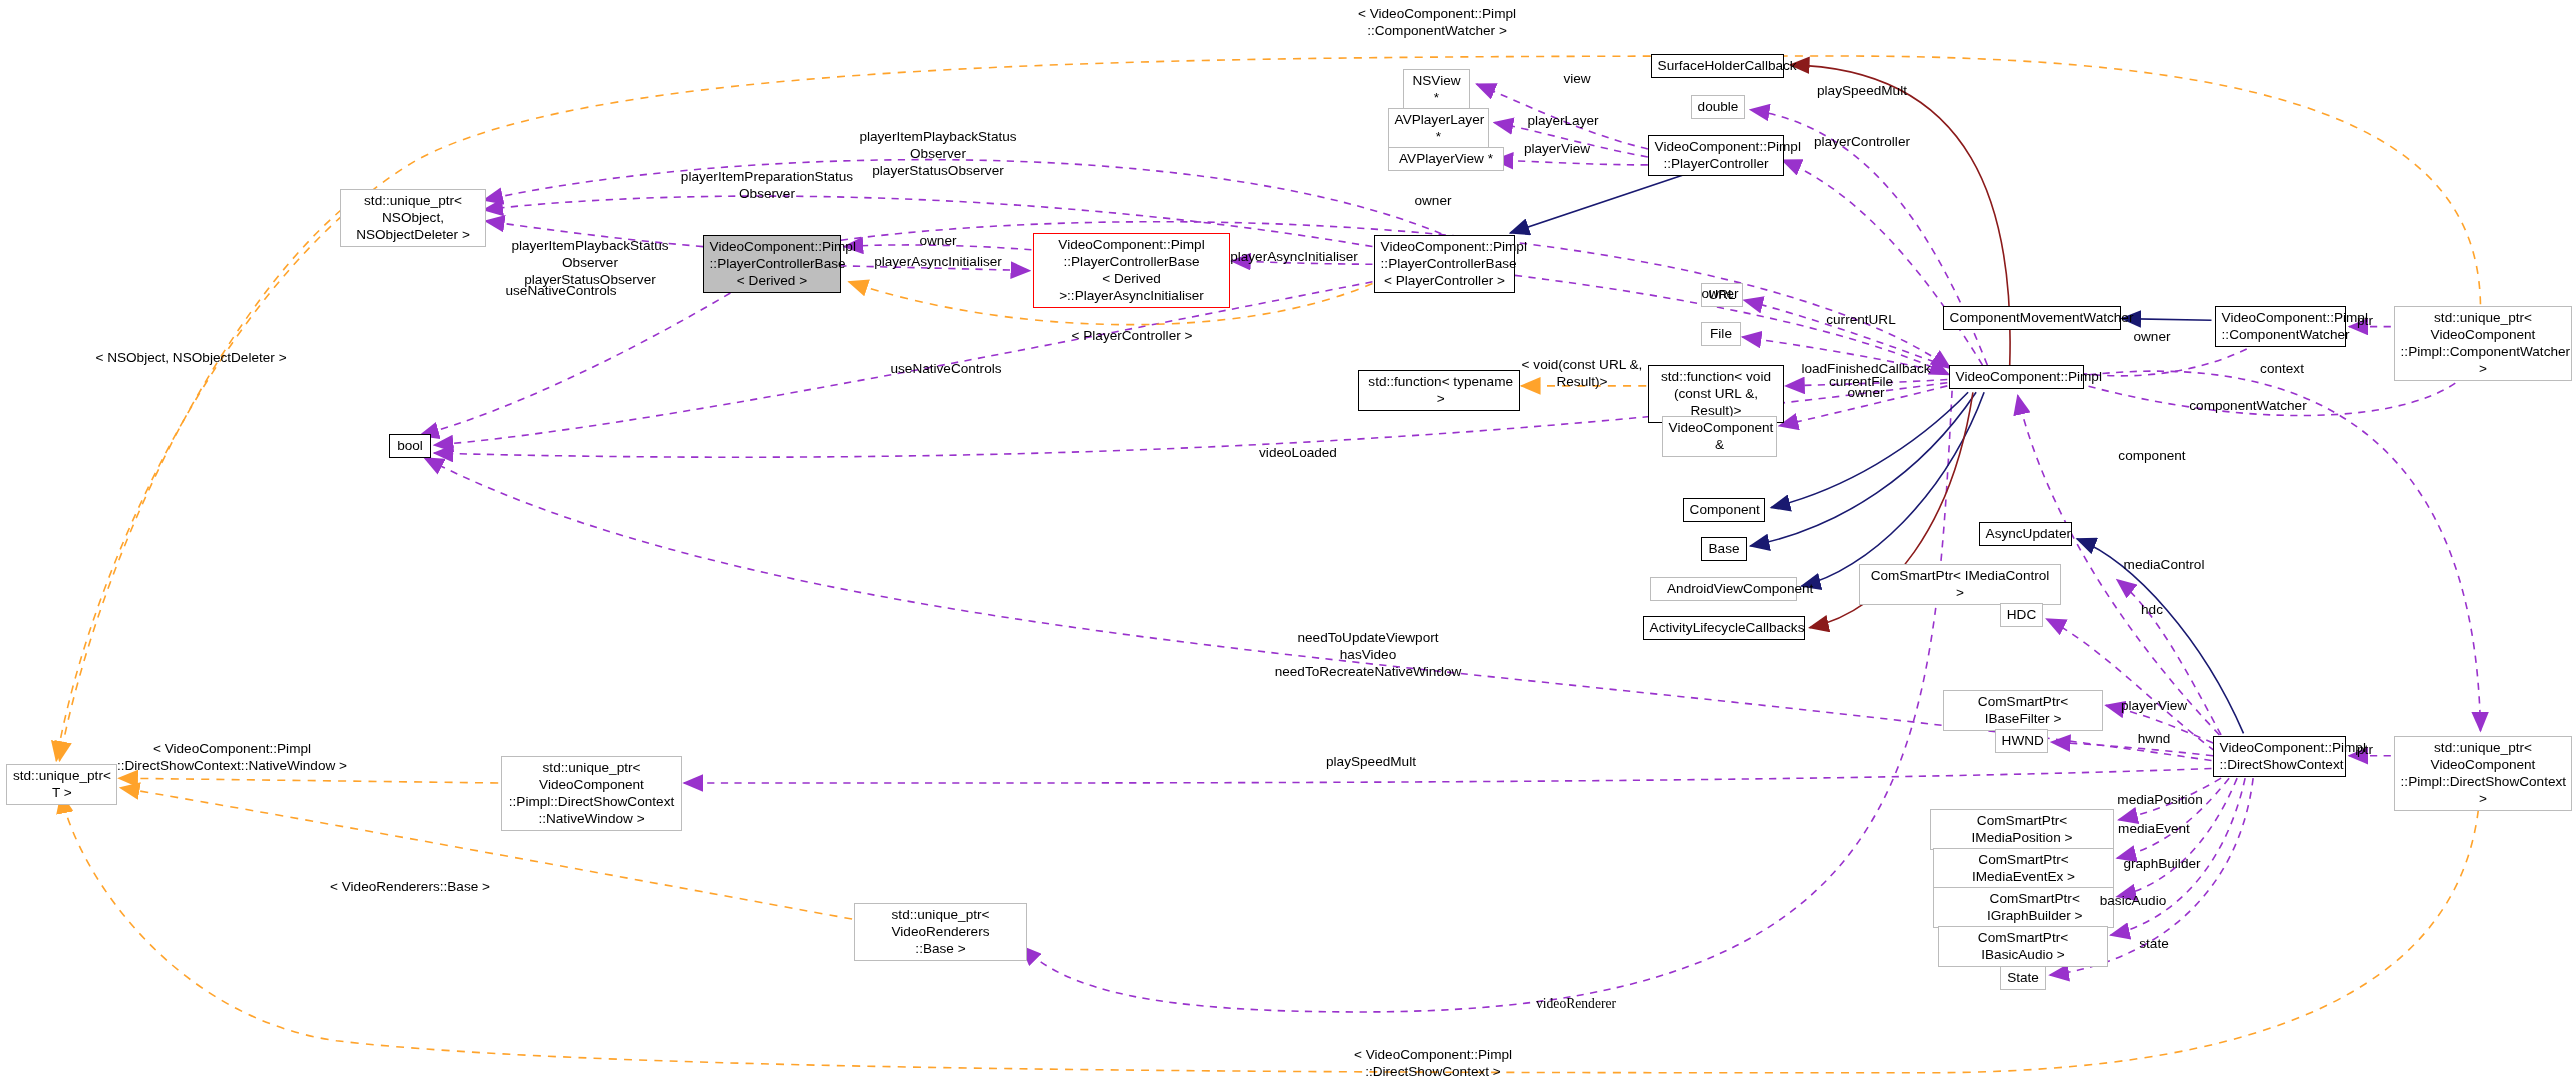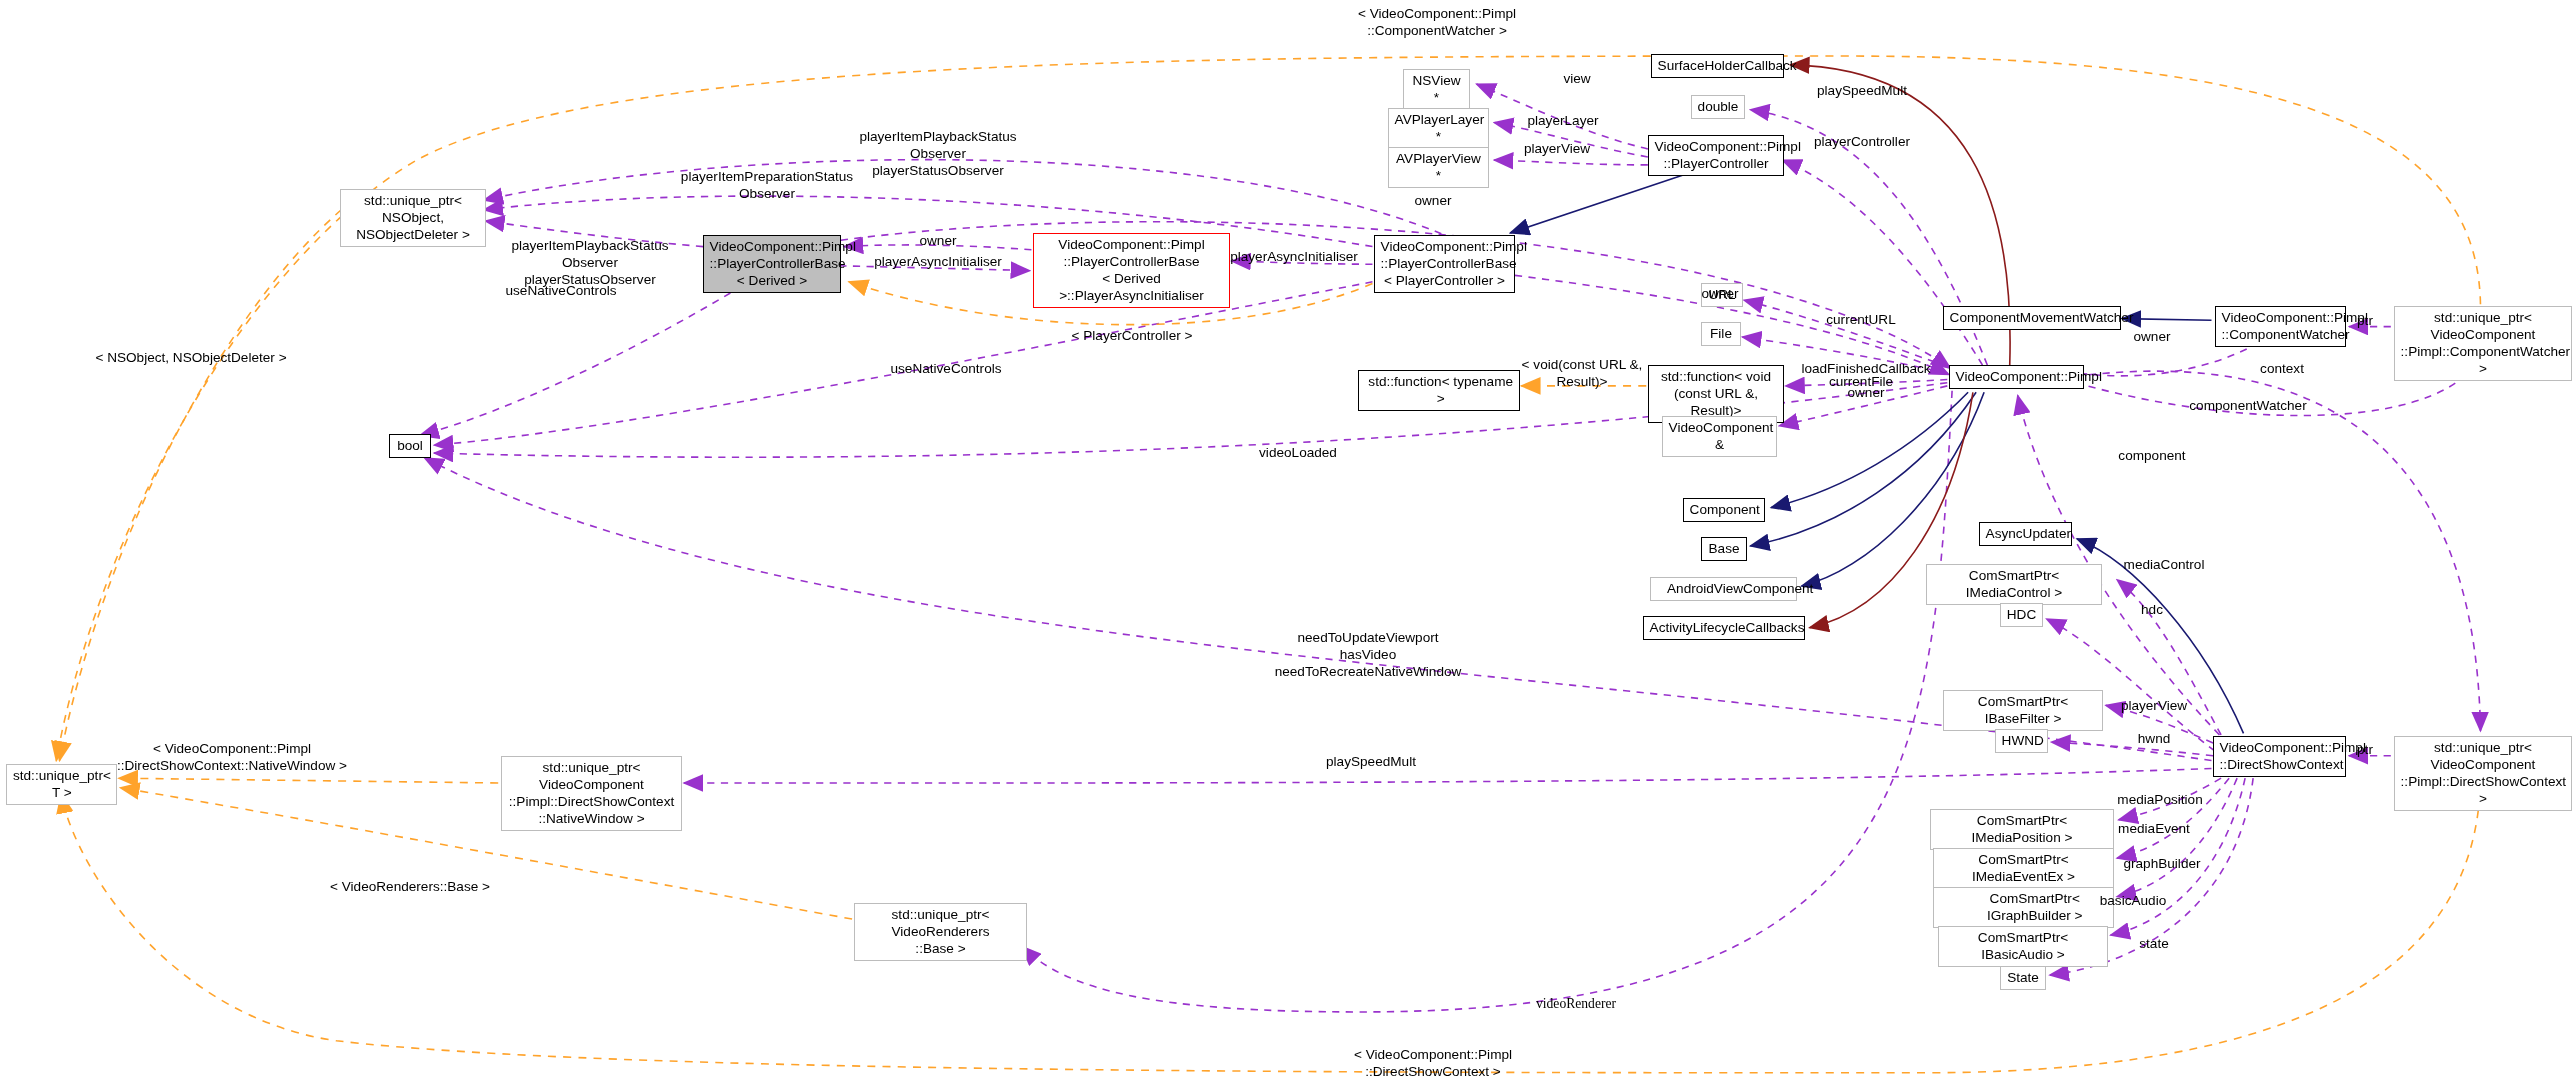--- a/index.html
+++ b/index.html
@@ -98,21 +98,21 @@
   </g>
 
   <g fill="none" stroke="#8b1a1a" stroke-width="2">
     <path d="M 2510,456 C 2516,260 2466,86 2236,81" marker-end="url(#ar)"></path>
     <path d="M 2464,490 C 2440,650 2362,762 2260,784" marker-end="url(#ar)"></path>
   </g>
 </svg>
 
 <div class="node" style="left:1403px;top:69px;width:67px;">NSView *</div>
 <div class="node" style="left:1388px;top:108px;width:101px;">AVPlayerLayer *</div>
-<div class="node" style="left:1388px;top:147px;width:101px;">AVPlayerView *</div>
+<div class="node" style="left:1388px;top:147px;width:116px;">AVPlayerView *</div>
 <div class="node bold" style="left:1651px;top:54px;width:133px;">SurfaceHolderCallback</div>
 <div class="node" style="left:1691px;top:95px;width:54px;">double</div>
 <div class="node bold" style="left:1648px;top:135px;width:136px;">VideoComponent::Pimpl
 ::PlayerController</div>
 <div class="node" style="left:340px;top:189px;width:146px;">std::unique_ptr&lt; NSObject,
 NSObjectDeleter &gt;</div>
 <div class="node grey" style="left:703px;top:235px;width:138px;">VideoComponent::Pimpl
 ::PlayerControllerBase
 &lt; Derived &gt;</div>
 <div class="node red" style="left:1033px;top:233px;width:197px;">VideoComponent::Pimpl
@@ -131,21 +131,21 @@
 <div class="node bold" style="left:1949px;top:365px;width:135px;">VideoComponent::Pimpl</div>
 <div class="node bold" style="left:2215px;top:306px;width:131px;">VideoComponent::Pimpl
 ::ComponentWatcher</div>
 <div class="node" style="left:2394px;top:306px;width:178px;">std::unique_ptr&lt; VideoComponent
 ::Pimpl::ComponentWatcher &gt;</div>
 <div class="node bold" style="left:1683px;top:498px;width:82px;">Component</div>
 <div class="node bold" style="left:1701px;top:537px;width:46px;">Base</div>
 <div class="node" style="left:1650px;top:577px;width:147px;padding-left:16px;">AndroidViewComponent</div>
 <div class="node bold" style="left:1643px;top:616px;width:162px;">ActivityLifecycleCallbacks</div>
 <div class="node bold" style="left:1979px;top:522px;width:93px;">AsyncUpdater</div>
-<div class="node" style="left:1926px;top:564px;width:176px;">ComSmartPtr&lt; IMediaControl &gt;</div>
+<div class="node" style="left:1859px;top:564px;width:202px;">ComSmartPtr&lt; IMediaControl &gt;</div>
 <div class="node" style="left:2000px;top:603px;width:43px;">HDC</div>
 <div class="node" style="left:1943px;top:690px;width:160px;">ComSmartPtr&lt; IBaseFilter &gt;</div>
 <div class="node" style="left:1995px;top:729px;width:53px;">HWND</div>
 <div class="node bold" style="left:2213px;top:736px;width:133px;">VideoComponent::Pimpl
 ::DirectShowContext</div>
 <div class="node" style="left:2394px;top:736px;width:178px;">std::unique_ptr&lt; VideoComponent
 ::Pimpl::DirectShowContext &gt;</div>
 <div class="node" style="left:1930px;top:809px;width:184px;">ComSmartPtr&lt; IMediaPosition &gt;</div>
 <div class="node" style="left:1933px;top:848px;width:181px;">ComSmartPtr&lt; IMediaEventEx &gt;</div>
 <div class="node" style="left:1933px;top:887px;width:181px;padding-left:28px;">ComSmartPtr&lt; IGraphBuilder &gt;</div>

